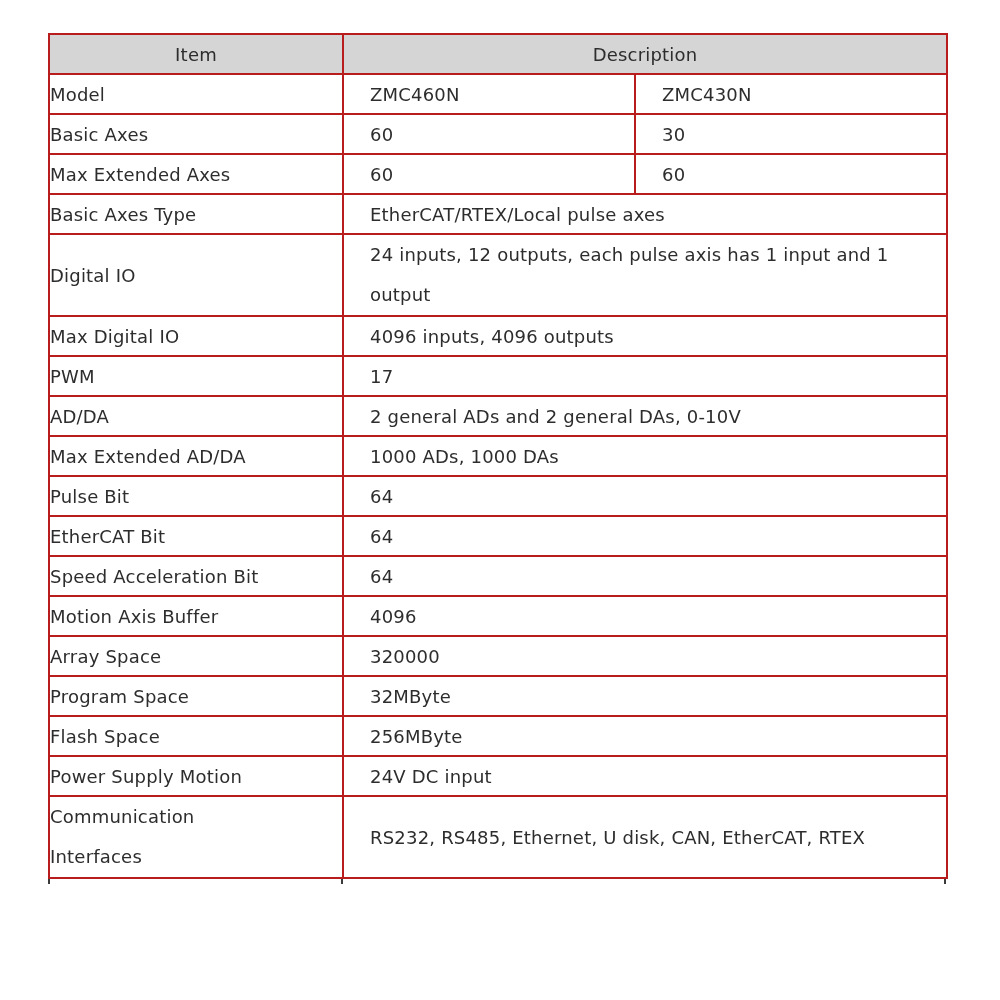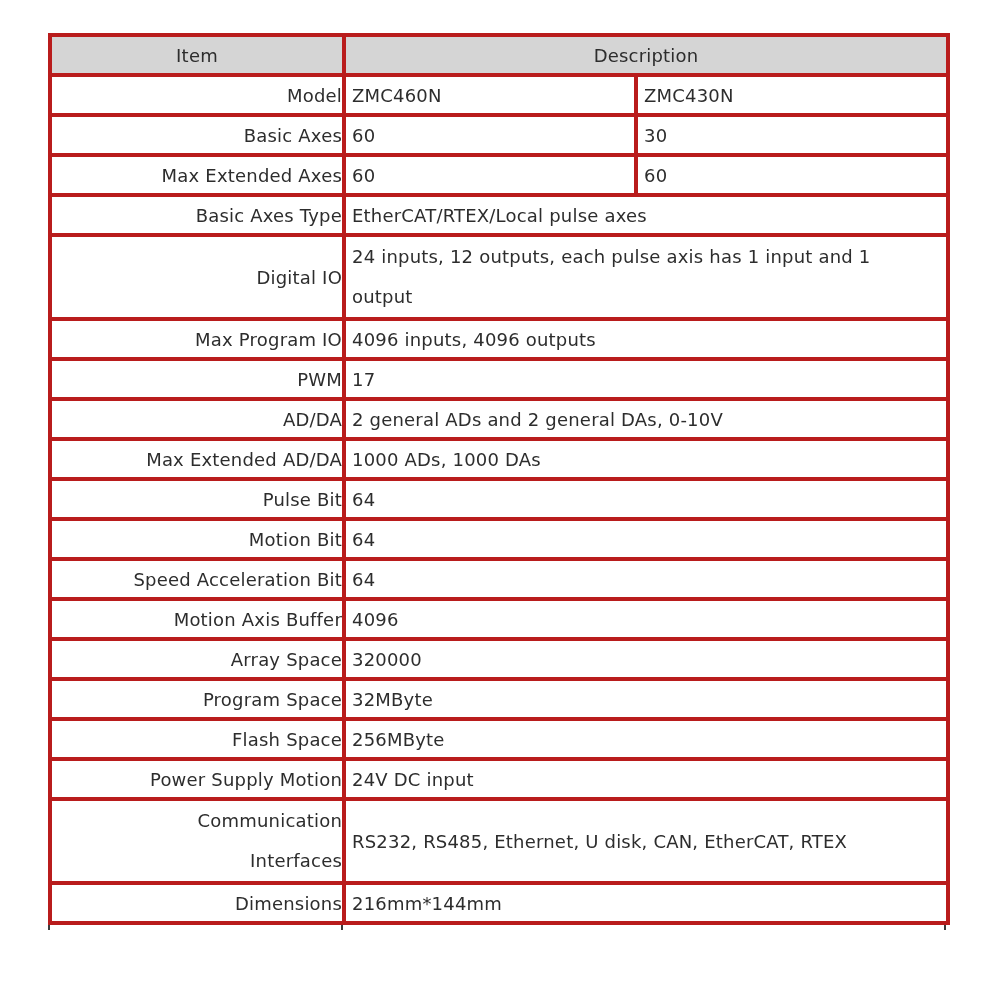--- a/index.html
+++ b/index.html
@@ -22,37 +22,37 @@
   }
   table.spec-table {
     border-collapse: collapse;
     table-layout: fixed;
     width: 898px;
   }
   col.c1 { width: 294px; }
   col.c2 { width: 292px; }
   col.c3 { width: 312px; }
   td {
-    border: 4px solid #b91c1c;
+    border: 2px solid #b91c1c;
     font-size: 18px;
     color: #2d2d2d;
     letter-spacing: 0.2px;
     white-space: pre-line;
     overflow: hidden;
     vertical-align: middle;
     padding: 0;
   }
   tr.h40 { height: 40px; }
   tr.h80 { height: 81px; }
   td.label-cell {
-    text-align: right;
+    text-align: left;
   }
   td.value-cell {
     text-align: left;
-    padding-left: 6px;
+    padding-left: 26px;
     padding-right: 4px;
   }
   tr.header-row td {
     background: #d5d5d5;
     text-align: center;
     padding-left: 0;
   }
   td.tall-text {
     line-height: 40px;
     margin-top: 28px;
@@ -113,21 +113,21 @@
         <td class="value-cell" colspan="2">EtherCAT/RTEX/Local pulse axes</td>
       </tr>
 
       <tr class="h80">
         <td class="label-cell">Digital IO</td>
         <td class="value-cell tall-text" colspan="2">24 inputs, 12 outputs, each pulse axis has 1 input and 1
 output</td>
       </tr>
 
       <tr class="h40">
-        <td class="label-cell">Max Program IO</td>
+        <td class="label-cell">Max Digital IO</td>
         <td class="value-cell" colspan="2">4096 inputs, 4096 outputs</td>
       </tr>
 
       <tr class="h40">
         <td class="label-cell">PWM</td>
         <td class="value-cell" colspan="2">17</td>
       </tr>
 
       <tr class="h40">
         <td class="label-cell">AD/DA</td>
@@ -138,21 +138,21 @@
         <td class="label-cell">Max Extended AD/DA</td>
         <td class="value-cell" colspan="2">1000 ADs, 1000 DAs</td>
       </tr>
 
       <tr class="h40">
         <td class="label-cell">Pulse Bit</td>
         <td class="value-cell" colspan="2">64</td>
       </tr>
 
       <tr class="h40">
-        <td class="label-cell">Motion Bit</td>
+        <td class="label-cell">EtherCAT Bit</td>
         <td class="value-cell" colspan="2">64</td>
       </tr>
 
       <tr class="h40">
         <td class="label-cell">Speed Acceleration Bit</td>
         <td class="value-cell" colspan="2">64</td>
       </tr>
 
 
       <tr class="h40">
@@ -179,24 +179,20 @@
         <td class="label-cell">Power Supply Motion</td>
         <td class="value-cell" colspan="2">24V DC input</td>
       </tr>
 
       <tr class="h80">
         <td class="label-cell tall-text">Communication
 Interfaces</td>
         <td class="value-cell" colspan="2">RS232, RS485, Ethernet, U disk, CAN, EtherCAT, RTEX</td>
       </tr>
 
-      <tr class="h40">
-        <td class="label-cell">Dimensions</td>
-        <td class="value-cell" colspan="2">216mm*144mm</td>
-      </tr>
     </tbody>
   </table>
 
   <div class="cutoff-row">
     <div class="stub left"></div>
     <div class="stub mid"></div>
     <div class="stub right"></div>
   </div>
 </div>
 

